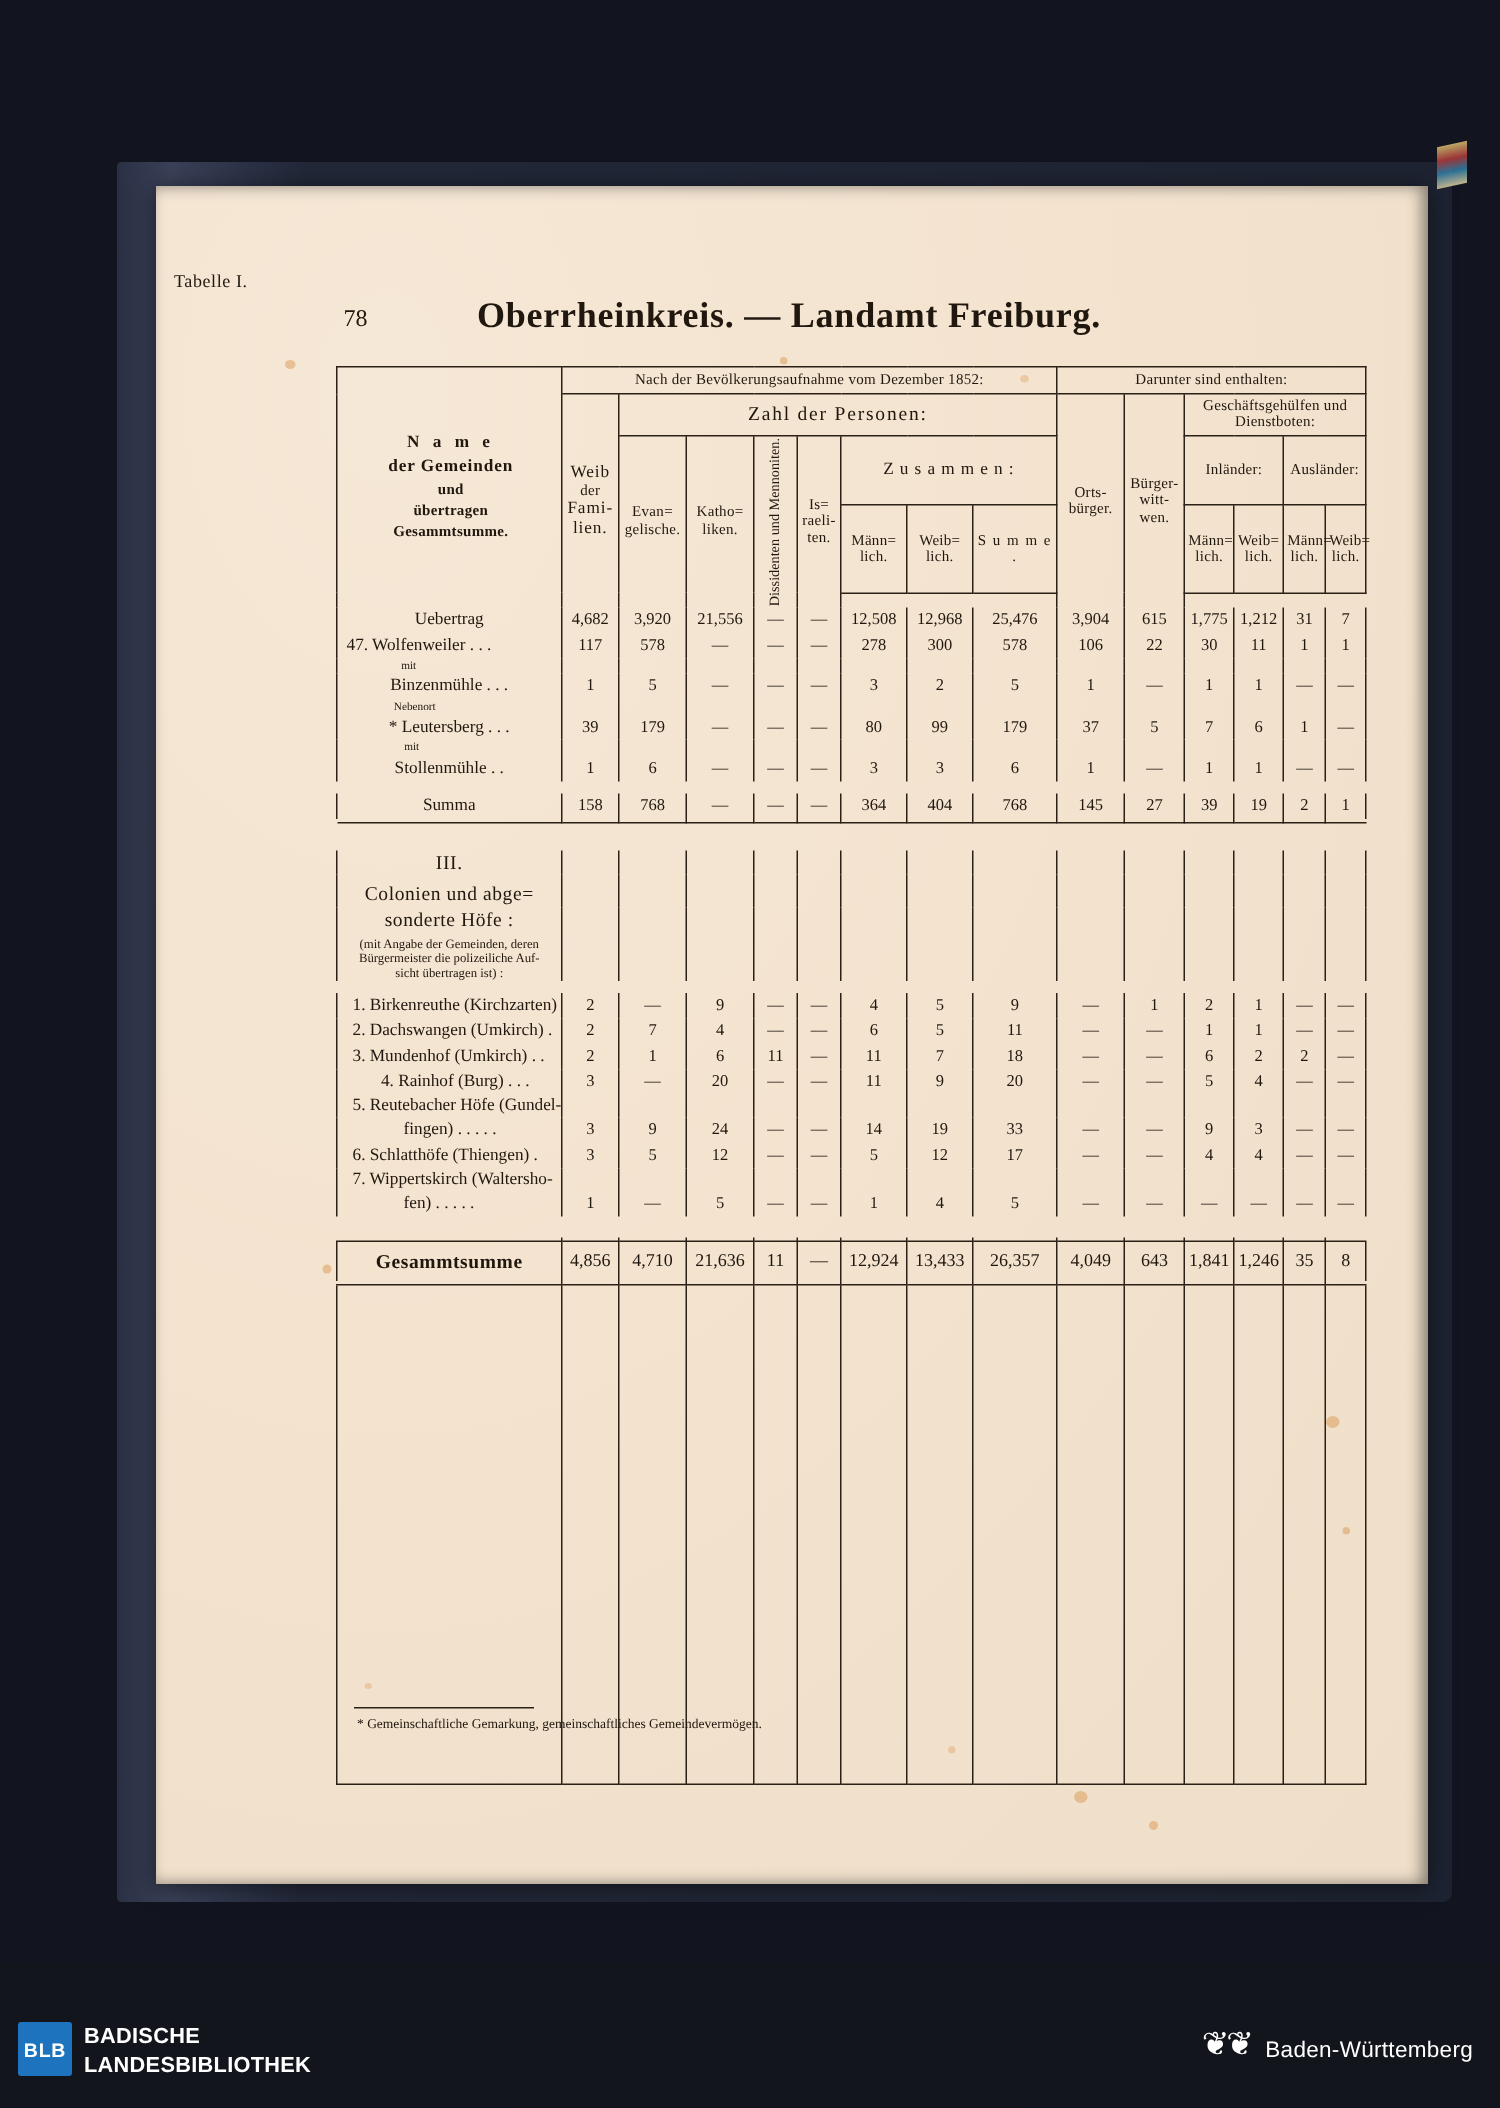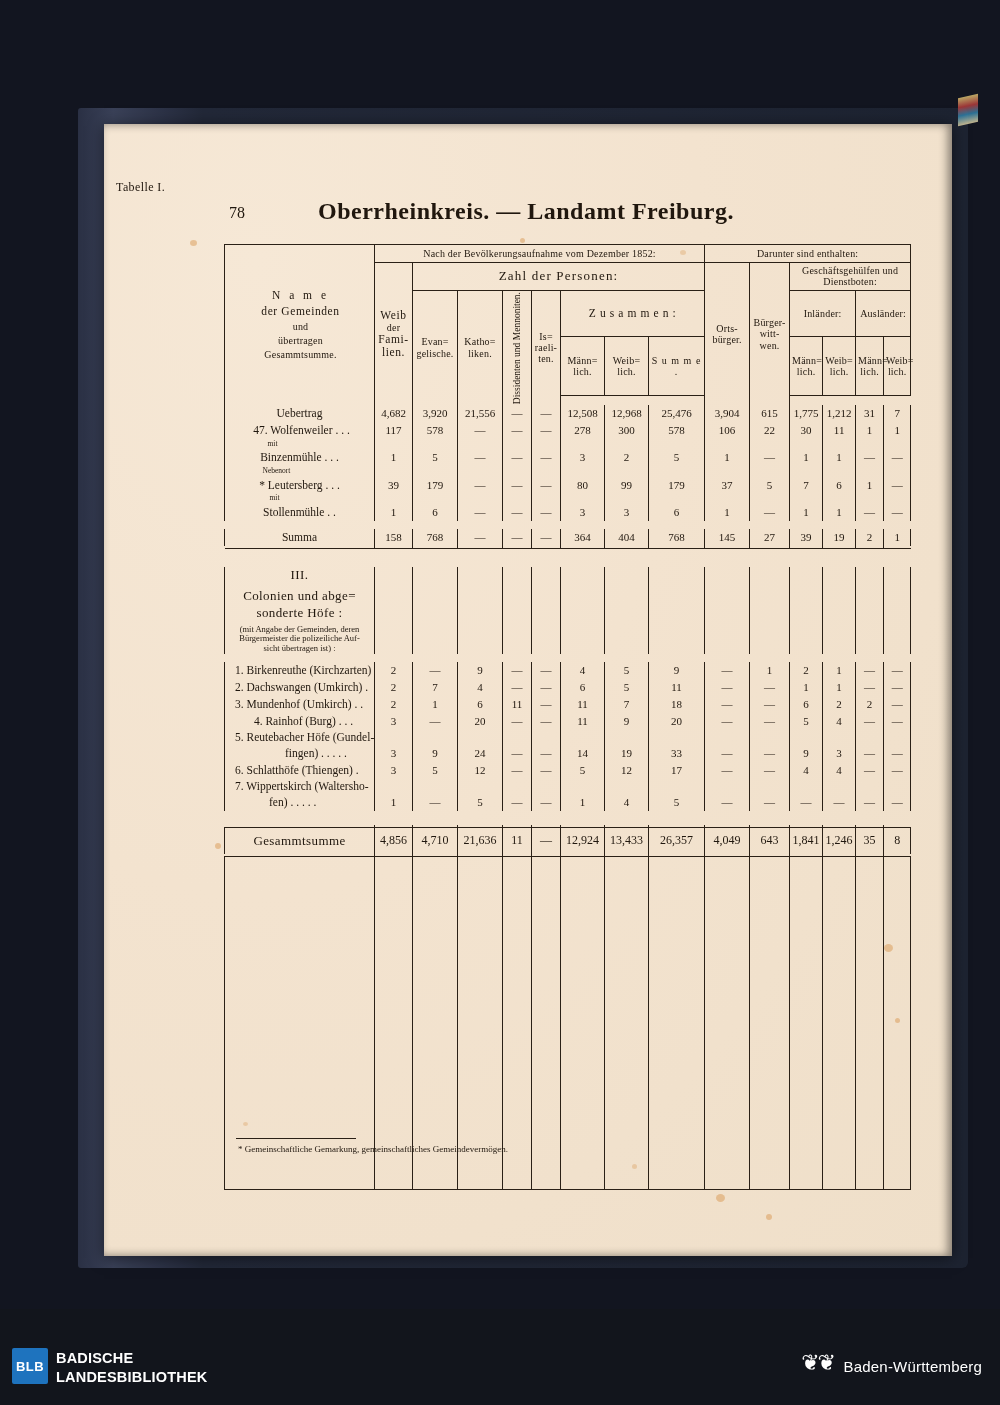--- a/index.html
+++ b/index.html
@@ -111,21 +111,21 @@
     white-space: nowrap;
     font-size: 9.5px;
     margin: 0 auto;
   }
   .namecell {
     text-align: right;
     padding-right: 8px;
     font-size: 11.5px;
     white-space: nowrap;
   }
-  .namecell.center { text-align: center; padding-right: 0; }
+  .namecell.center { text-align: center; padding-right: 0; font-weight: bold; }
   .tiny { font-size: 7.5px; }
   .num { font-size: 11px; }
   .secthead {
     text-align: center;
     font-size: 13px;
     letter-spacing: .4px;
   }
   .note {
     font-size: 8.5px;
     line-height: 1.25;
@@ -346,21 +346,21 @@
         <td class="num">25,476</td>
         <td class="num">3,904</td>
         <td class="num">615</td>
         <td class="num">1,775</td>
         <td class="num">1,212</td>
         <td class="num">31</td>
         <td class="num">7</td>
       </tr>
 
       <tr class="rowtall">
-        <td class="namecell" style="text-align:center;padding-left:6px">47. Wolfenweiler . . .</td>
+        <td class="namecell" style="text-align:left;padding-left:6px">47. Wolfenweiler . . .</td>
         <td class="num">117</td>
         <td class="num">578</td>
         <td class="num">—</td>
         <td class="num">—</td>
         <td class="num">—</td>
         <td class="num">278</td>
         <td class="num">300</td>
         <td class="num">578</td>
         <td class="num">106</td>
         <td class="num">22</td>
@@ -683,21 +683,21 @@
             <td></td>
             <td></td>
             <td></td>
             <td></td>
             <td></td>
             <td></td>
             <td></td>
       </tr>
 
       <tr class="rowtall">
-        <td class="namecell" style="text-align:left;padding-left:60px">fingen)  . . . . .</td>
+        <td class="namecell" style="text-align:left;padding-left:44px">fingen)  . . . . .</td>
         <td class="num">3</td>
         <td class="num">9</td>
         <td class="num">24</td>
         <td class="num">—</td>
         <td class="num">—</td>
         <td class="num">14</td>
         <td class="num">19</td>
         <td class="num">33</td>
         <td class="num">—</td>
         <td class="num">—</td>

